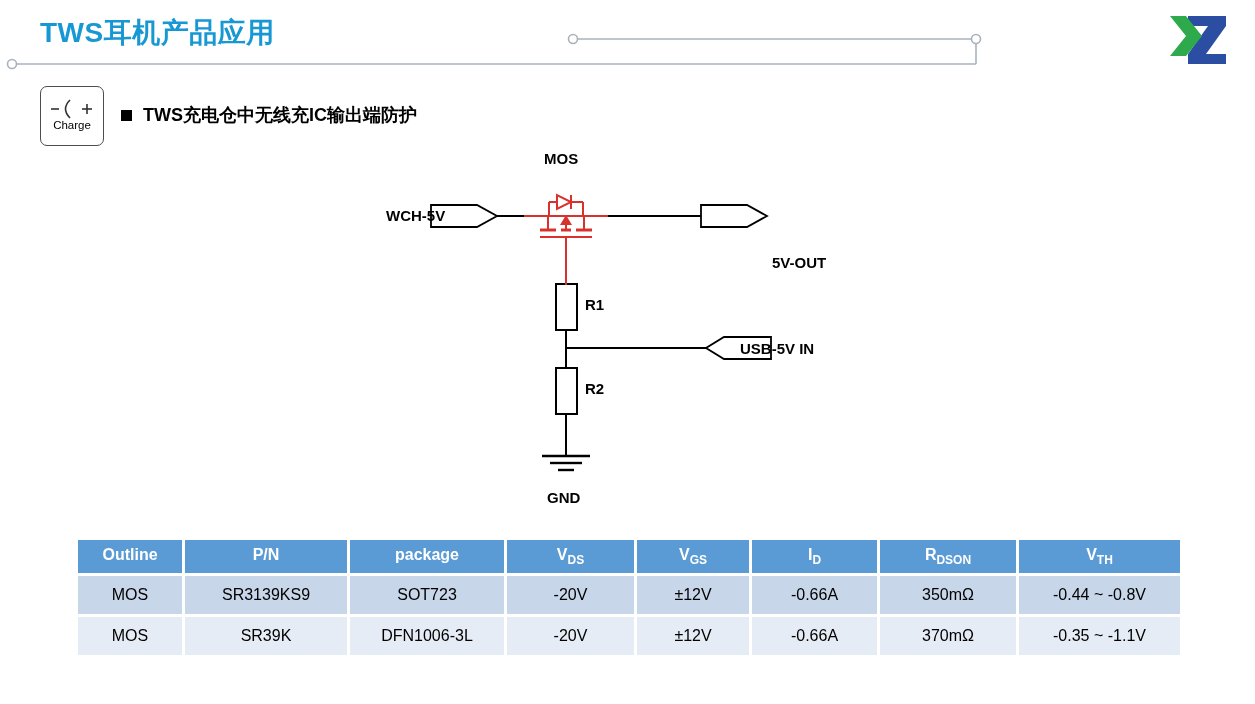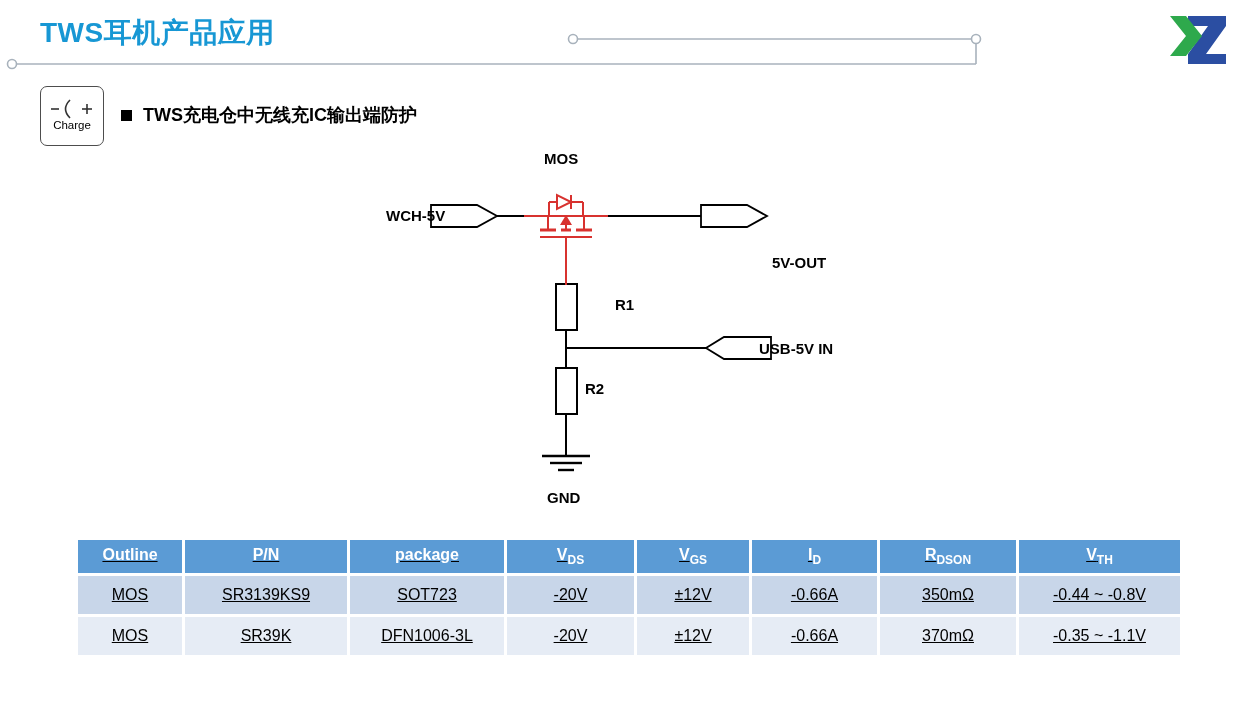--- a/index.html
+++ b/index.html
@@ -20,21 +20,21 @@
               align-items:center;justify-content:flex-end;padding-bottom:14px;}
   .charge-icon{position:absolute;top:9px;left:50%;transform:translateX(-50%);}
   .charge-label{font-size:11.5px;color:#000;}
 
   .section-heading{position:absolute;left:121px;top:103px;display:flex;align-items:center;gap:11px;}
   .bullet{width:11px;height:11px;background:#000;flex:0 0 auto;}
   .heading-text{font-size:18px;font-weight:bold;color:#000;}
 
   .circuit-label{position:absolute;font-size:15px;font-weight:bold;color:#000;white-space:nowrap;}
 
-  .spec-table{position:absolute;left:75px;top:537px;border-collapse:collapse;table-layout:fixed;text-decoration:underline;}
+  .spec-table{position:absolute;left:75px;top:537px;border-collapse:collapse;table-layout:fixed;}
   .spec-table th,.spec-table td{border:3px solid #fff;text-align:center;padding:2px 4px;}
   .spec-table th{background:#5B9BD5;color:#fff;font-size:16px;font-weight:bold;height:29px;}
   .spec-table td{font-size:16px;height:34px;color:#000;}
   .spec-table tr.row-0 td{background:#C8D6E9;}
   .spec-table tr.row-1 td{background:#E6ECF5;}
   .spec-table sub{font-size:12px;}
 </style>
 </head>
 <body>
 
@@ -120,22 +120,22 @@
   </div>
 
   <div class="section-heading">
     <span class="bullet"></span>
     <span class="heading-text">TWS充电仓中无线充IC输出端防护</span>
   </div>
 
   <span class="circuit-label" style="left:544px;top:150px;">MOS</span>
   <span class="circuit-label" style="left:370px;top:207px;margin-left:16px;">WCH-5V</span>
   <span class="circuit-label" style="left:772px;top:210px;margin-top:44px;">5V-OUT</span>
-  <span class="circuit-label" style="left:615px;top:296px;">R1</span>
-  <span class="circuit-label" style="left:759px;top:340px;">USB-5V IN</span>
+  <span class="circuit-label" style="left:585px;top:296px;">R1</span>
+  <span class="circuit-label" style="left:740px;top:340px;">USB-5V IN</span>
   <span class="circuit-label" style="left:585px;top:380px;text-align:center;">R2</span>
   <span class="circuit-label" style="left:547px;top:489px;">GND</span>
 
   <table class="spec-table">
     <colgroup>
       <col style="width:107px">
         <col style="width:165px">
         <col style="width:157px">
         <col style="width:130px">
       <col style="width:115px">

